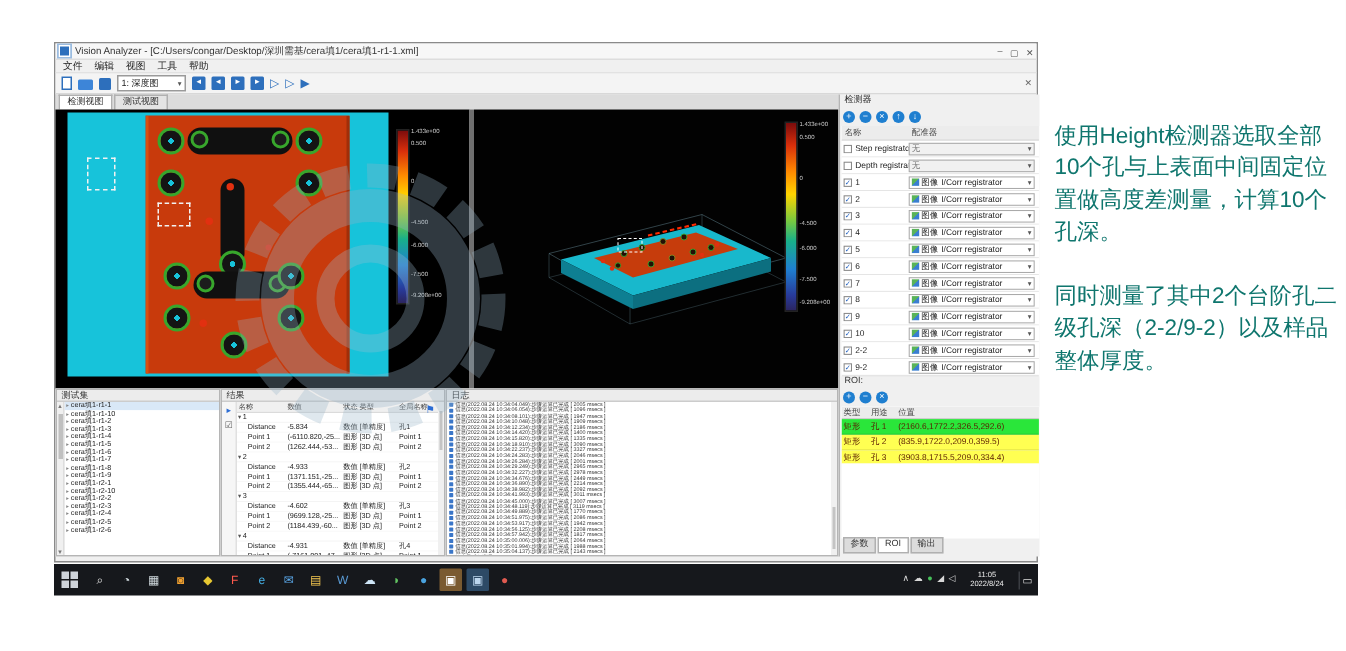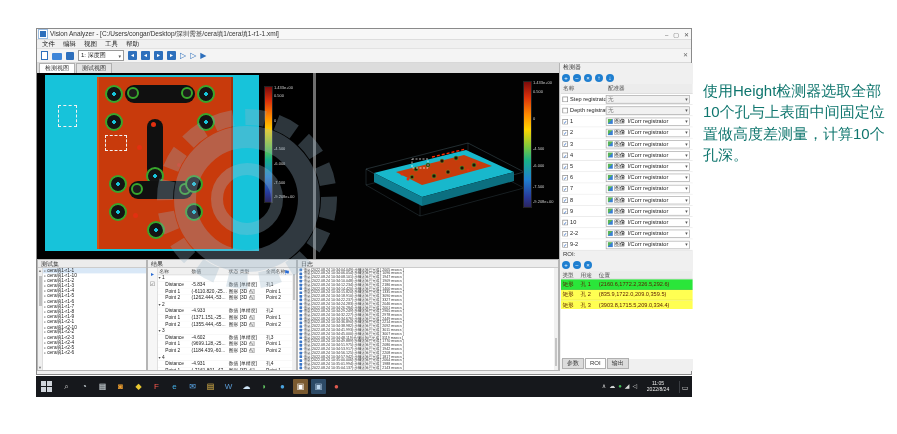--- a/index.html
+++ b/index.html
@@ -807,15 +807,16 @@
       <span class="clock">
         <div>11:05</div>
         <div>2022/8/24</div>
       </span>
       <span class="notif">▭</span>
     </span>
   </div>
 
   <div class="annotation">
     <p>使用Height检测器选取全部10个孔与上表面中间固定位置做高度差测量，计算10个孔深。</p>
+    <p>同时测量了其中2个台阶孔二级孔深（2-2/9-2）以及样品整体厚度。</p>
   </div>
 
 </div>
 
 </body></html>

